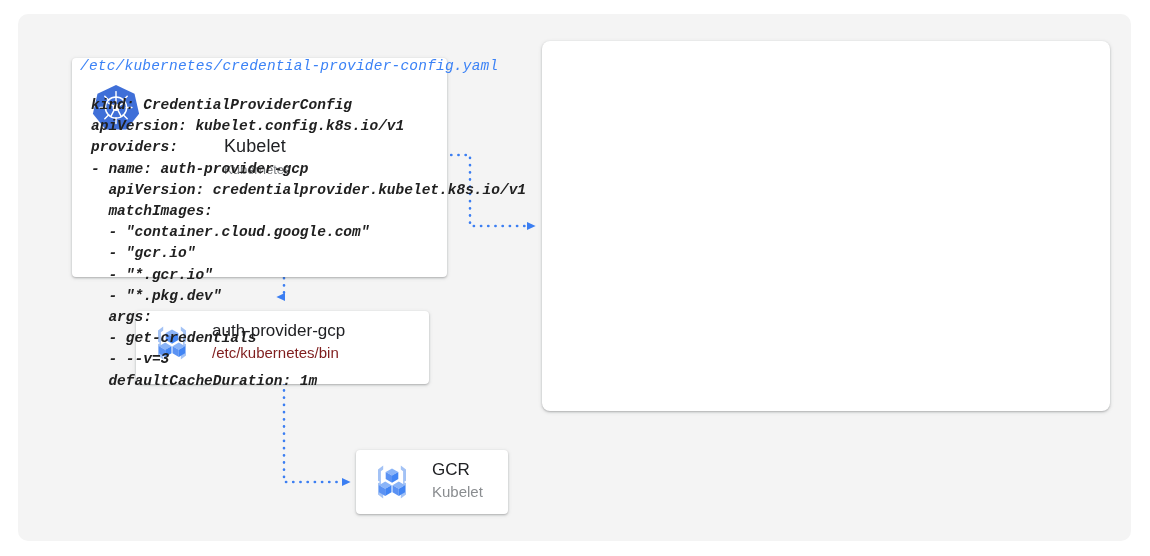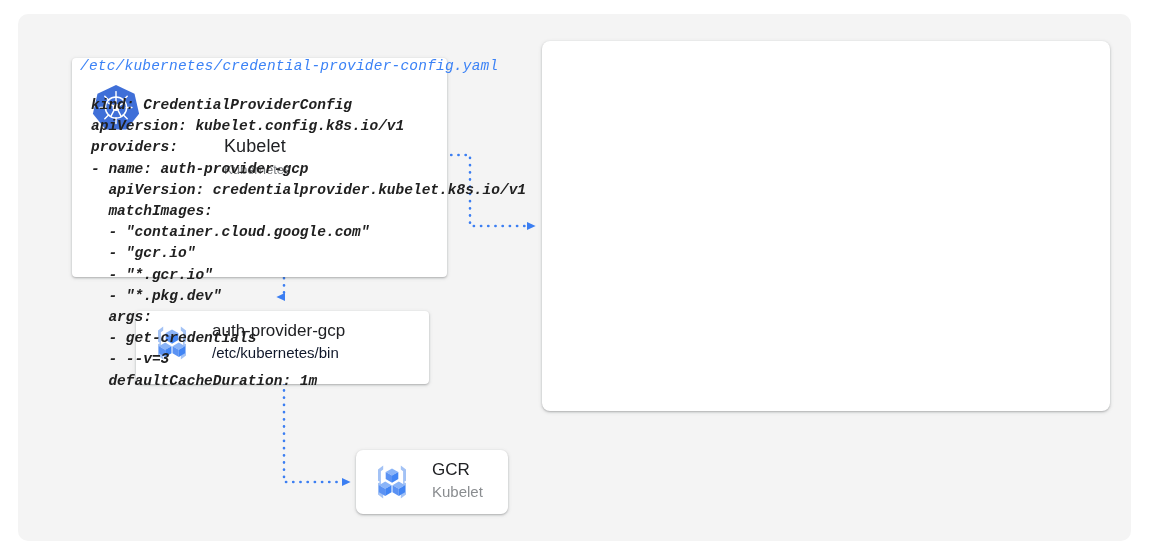--- a/index.html
+++ b/index.html
@@ -101,31 +101,30 @@
     top: 10px;
     font-size: 17px;
     color: #202124;
     white-space: nowrap;
   }
   #authprovider-card .subtitle {
     position: absolute;
     left: 76px;
     top: 33px;
     font-size: 15px;
-    color: #0f172a;
+    color: #7f1d1d;
     white-space: nowrap;
   }
 
   
   #gcr-card {
     left: 356px;
     top: 450px;
     width: 152px;
     height: 64px;
-    border-radius: 7px;
   }
   #gcr-card .icon-wrap {
     position: absolute;
     left: 14px;
     top: 10px;
     width: 44px;
     height: 44px;
   }
   #gcr-card .title {
     position: absolute;

